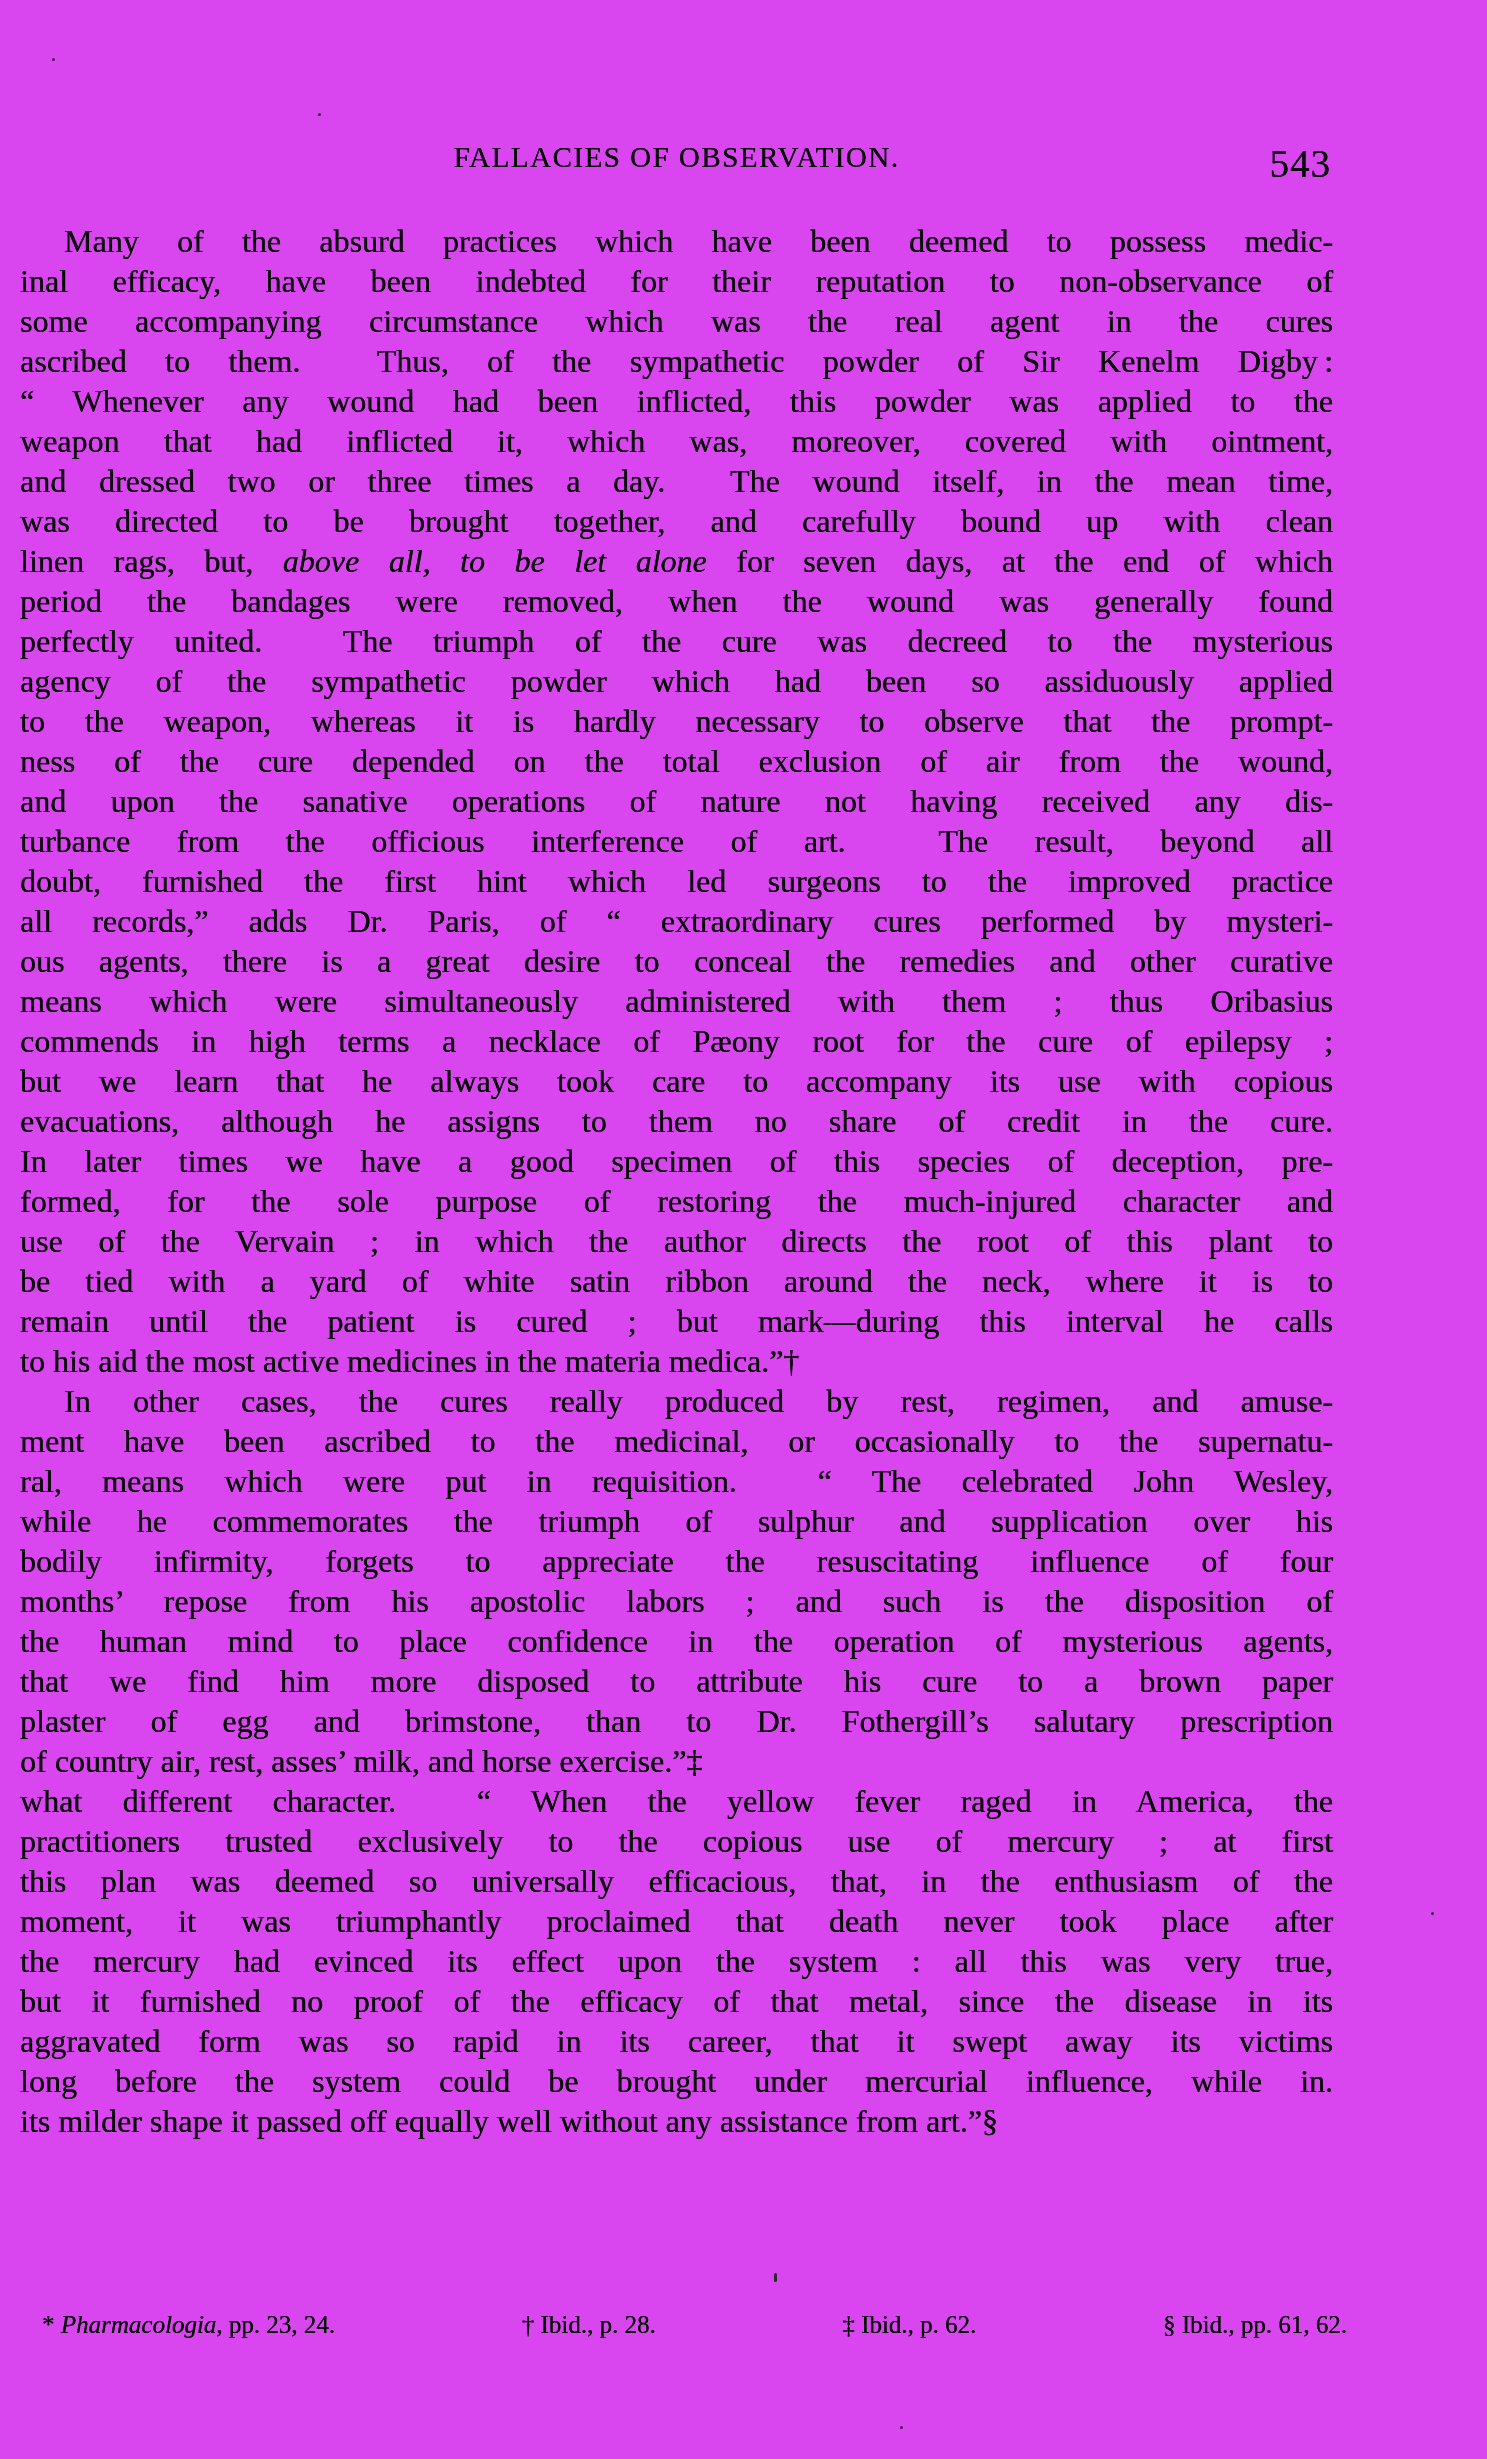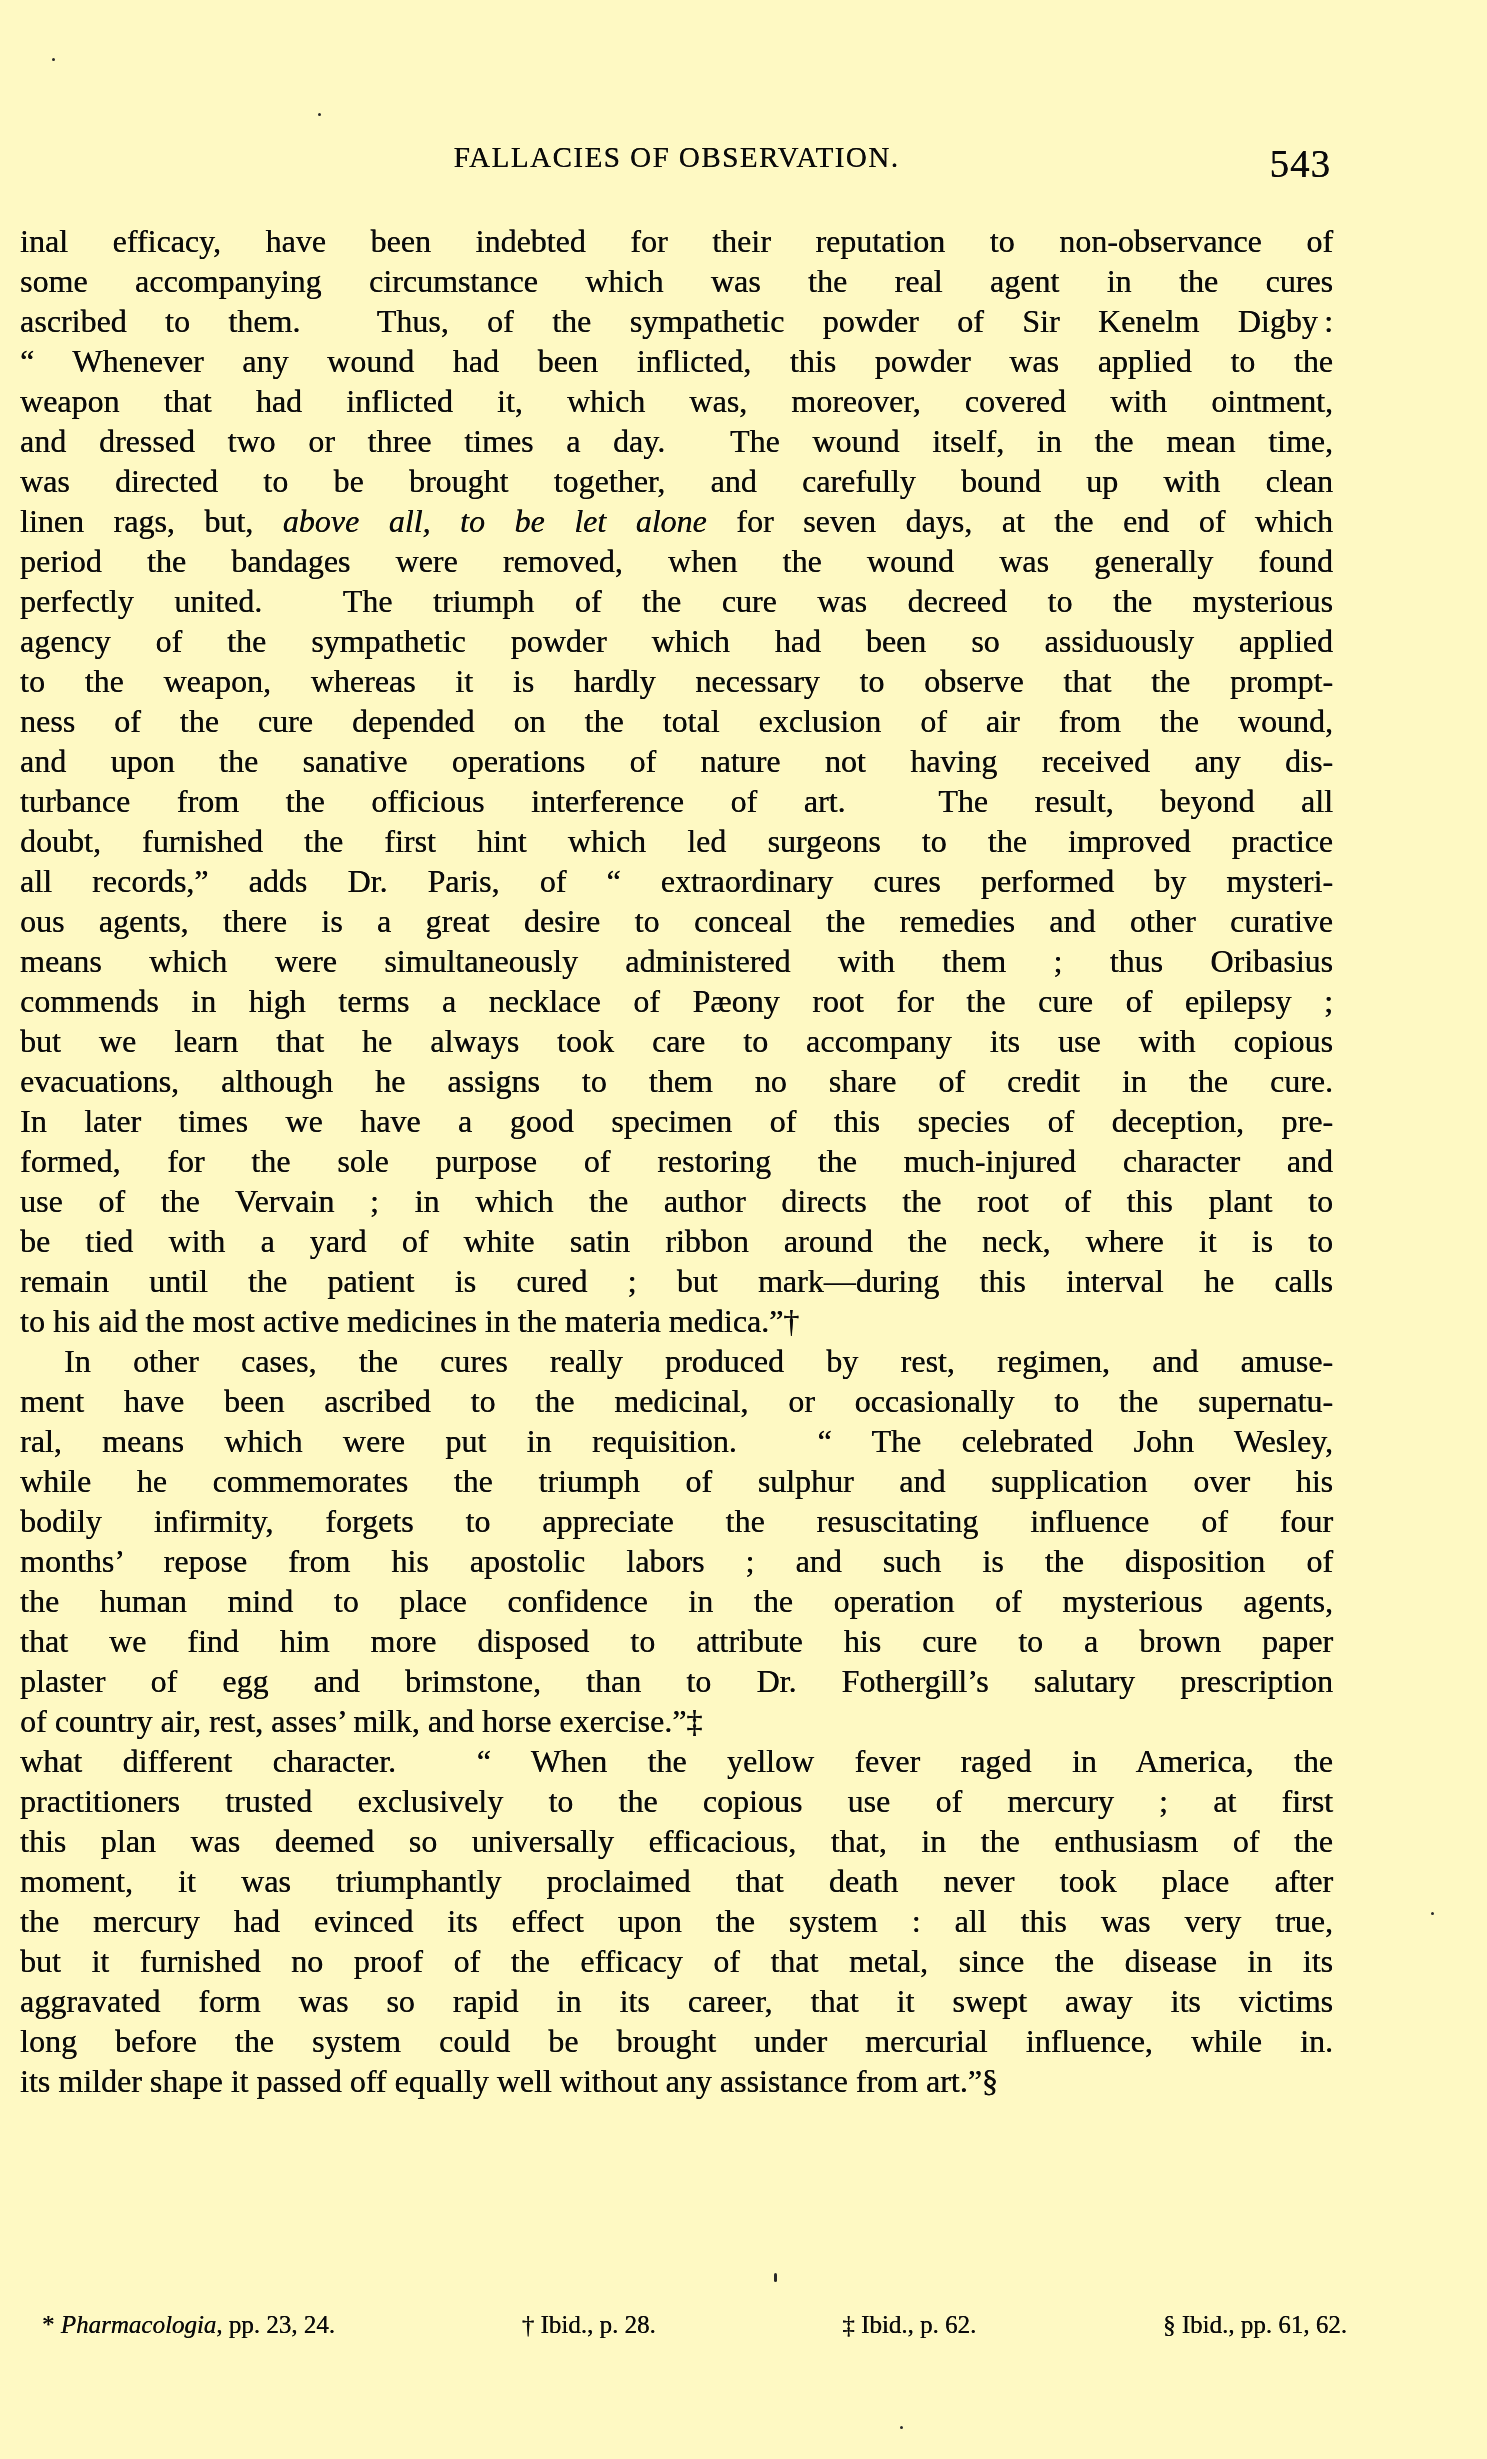--- a/index.html
+++ b/index.html
@@ -6,21 +6,21 @@
   body {
     width: 1488px; height: 2460px;
     background: #ffffff;
     overflow: hidden;
     font-family: "Liberation Serif", "DejaVu Serif", serif;
     color: #0b0b0b;
     position: relative;
   }
   .page {
     position: absolute; inset: 0;
-    background: #fef9c3;
+    background: #d946ef;
   }
   
   .page { text-shadow: 0.3px 0 currentColor; }
 
   .page-header {
     position: absolute; left: 20px; top: 141px;
     width: 1313px; height: 40px;
   }
   .running-title {
     position: absolute; left: 0; right: 0; top: 0;
@@ -85,20 +85,21 @@
 
 <div class="page">
 
   <header class="page-header">
     <div class="running-title">FALLACIES OF OBSERVATION.</div>
     <div class="page-number">543</div>
   </header>
 
   <main class="text-block" id="text-block">
       <div class="paragraph">
+        <div class="text-line first-line"><span>Many of the absurd practices which have been deemed to possess medic-</span></div>
         <div class="text-line"><span>inal efficacy, have been indebted for their reputation to non-observance of</span></div>
         <div class="text-line"><span>some accompanying circumstance which was the real agent in the cures</span></div>
         <div class="text-line"><span>ascribed to them.&nbsp; Thus, of the sympathetic powder of Sir Kenelm Digby :</span></div>
         <div class="text-line"><span>“ Whenever any wound had been inflicted, this powder was applied to the</span></div>
         <div class="text-line"><span>weapon that had inflicted it, which was, moreover, covered with ointment,</span></div>
         <div class="text-line"><span>and dressed two or three times a day.&nbsp; The wound itself, in the mean time,</span></div>
         <div class="text-line"><span>was directed to be brought together, and carefully bound up with clean</span></div>
         <div class="text-line"><span>linen rags, but, </span><i>above all, to be let alone</i><span> for seven days, at the end of which</span></div>
         <div class="text-line"><span>period the bandages were removed, when the wound was generally found</span></div>
         <div class="text-line"><span>perfectly united.&nbsp; The triumph of the cure was decreed to the mysterious</span></div>

